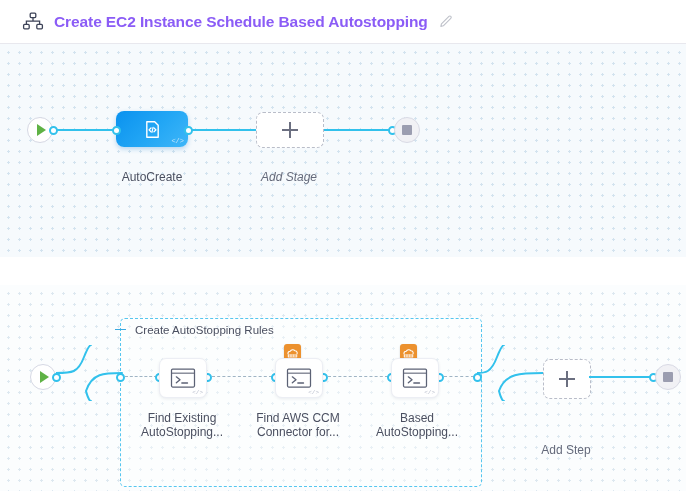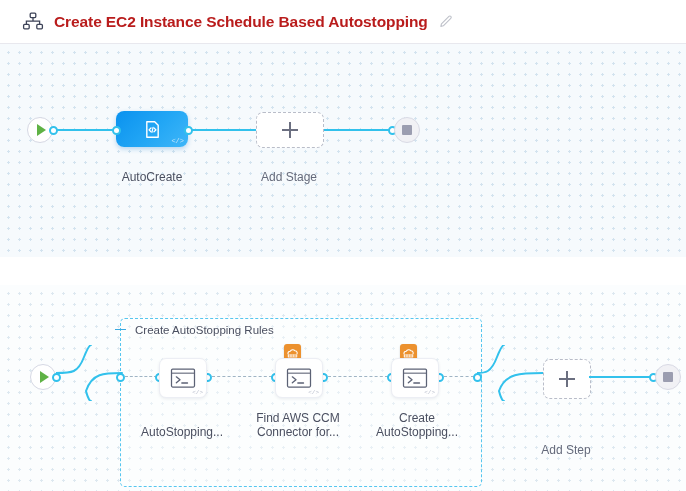--- a/index.html
+++ b/index.html
@@ -22,21 +22,21 @@
     background:#ffffff;
     border-bottom:1px solid #e8e8ee;
     position:relative;
     z-index:5;
   }
   .hdr-icon{width:22px;height:22px;flex:0 0 22px;margin-right:10px;display:block;}
   .hdr-title{
     font-size:15.5px;
     font-weight:700;
     letter-spacing:-0.1px;
-    color:#b91c1c;
+    color:#8b5cf6;
     white-space:nowrap;
   }
   .hdr-edit{width:15px;height:15px;margin-left:11px;flex:0 0 15px;opacity:.55;}
 
   
   .canvas{
     position:absolute;
     left:0;right:0;
     background-color:#f6fafd;
     background-image:radial-gradient(#d3e3ef 1.1px, transparent 1.2px);
@@ -187,21 +187,21 @@
     </svg>
     <span class="stage-badge">&lt;/&gt;</span>
   </div>
   <div class="port" style="left:112px;top:81.5px;"></div>
   <div class="port" style="left:184px;top:81.5px;"></div>
   <div class="nlabel" style="left:96px;top:126px;width:112px;">AutoCreate</div>
 
   <div class="add-tile" style="left:256px;top:68px;width:66px;height:34px;">
     <span class="plus"></span>
   </div>
-  <div class="nlabel muted" style="left:233px;top:126px;width:112px;">Add Stage</div>
+  <div class="nlabel muted" style="left:233px;top:126px;width:112px;font-style:italic;">Add Stage</div>
 
   <div class="port" style="left:388px;top:81.5px;"></div>
   <div class="term" style="left:394px;top:73px;background:#f1f1f5;">
     <span class="stopsq"></span>
   </div>
 </div>
 
 <div class="canvas" id="canvas-steps">
 
   <div class="group-box" style="left:120px;top:33px;width:360px;height:167px;"></div>
@@ -240,20 +240,21 @@
 
   <div class="step-card" style="left:159px;top:73px;">
     <svg class="svgicon" viewBox="0 0 30 24">
       <rect x="1.2" y="1.2" width="27.6" height="21.6" rx="1.4" fill="none" stroke="#5c6275" stroke-width="1.5"></rect>
       <path d="M1.2 6.2 H28.8" stroke="#5c6275" stroke-width="1.3"></path>
       <path d="M7 10.6 L11.4 14.2 L7 17.8" fill="none" stroke="#5c6275" stroke-width="1.6" stroke-linecap="round" stroke-linejoin="round"></path>
       <path d="M13.6 18 H20.4" stroke="#5c6275" stroke-width="1.6" stroke-linecap="round"></path>
     </svg>
     <span class="step-badge">&lt;/&gt;</span>
   </div>
+  <div class="nlabel" style="left:127px;top:126px;width:110px;">Find Existing</div>
   <div class="nlabel" style="left:127px;top:140px;width:110px;">AutoStopping...</div>
 
   <div class="aws-badge" style="left:284px;top:59px;">
     <svg viewBox="0 0 16 16">
       <path d="M2.4 9.6 a3 3 0 0 1 2.8 -3.1 a3.4 3.4 0 0 1 5.8 -0.6 a2.7 2.7 0 0 1 2.6 3.7" fill="none" stroke="#ffffff" stroke-width="1.3" stroke-linecap="round"></path>
       <rect x="2.2" y="10.2" width="11.6" height="3.8" rx="0.5" fill="#ffffff" opacity="0.92"></rect>
       <path d="M4.2 10.2 v3.8 M6.2 10.2 v3.8 M8.2 10.2 v3.8 M10.2 10.2 v3.8 M12 10.2 v3.8" stroke="#ec912e" stroke-width="0.8"></path>
     </svg>
   </div>
   <div class="step-card" style="left:275px;top:73px;">
@@ -277,21 +278,21 @@
   </div>
   <div class="step-card" style="left:391px;top:73px;">
     <svg class="svgicon" viewBox="0 0 30 24">
       <rect x="1.2" y="1.2" width="27.6" height="21.6" rx="1.4" fill="none" stroke="#5c6275" stroke-width="1.5"></rect>
       <path d="M1.2 6.2 H28.8" stroke="#5c6275" stroke-width="1.3"></path>
       <path d="M7 10.6 L11.4 14.2 L7 17.8" fill="none" stroke="#5c6275" stroke-width="1.6" stroke-linecap="round" stroke-linejoin="round"></path>
       <path d="M13.6 18 H20.4" stroke="#5c6275" stroke-width="1.6" stroke-linecap="round"></path>
     </svg>
     <span class="step-badge">&lt;/&gt;</span>
   </div>
-  <div class="nlabel" style="left:362px;top:126px;width:110px;">Create</div>
+  <div class="nlabel" style="left:362px;top:126px;width:110px;">Based</div>
   <div class="nlabel" style="left:362px;top:140px;width:110px;">AutoStopping...</div>
 
   <svg class="slashline" style="left:477px;top:60px;width:72px;height:56px;" viewBox="0 0 72 56">
     <path d="M0 28 C 8 28, 14 28, 20 12 C 24 2, 26 0, 27 0
              M27 56 C 26 56, 24 54, 22 46 C 28 28, 44 28, 66 28" fill="none" stroke="#32c1ec" stroke-width="2" stroke-linecap="round"></path>
   </svg>
 
   <div class="add-tile" style="left:543px;top:74px;width:46px;height:38px;">
     <span class="plus"></span>
   </div>

